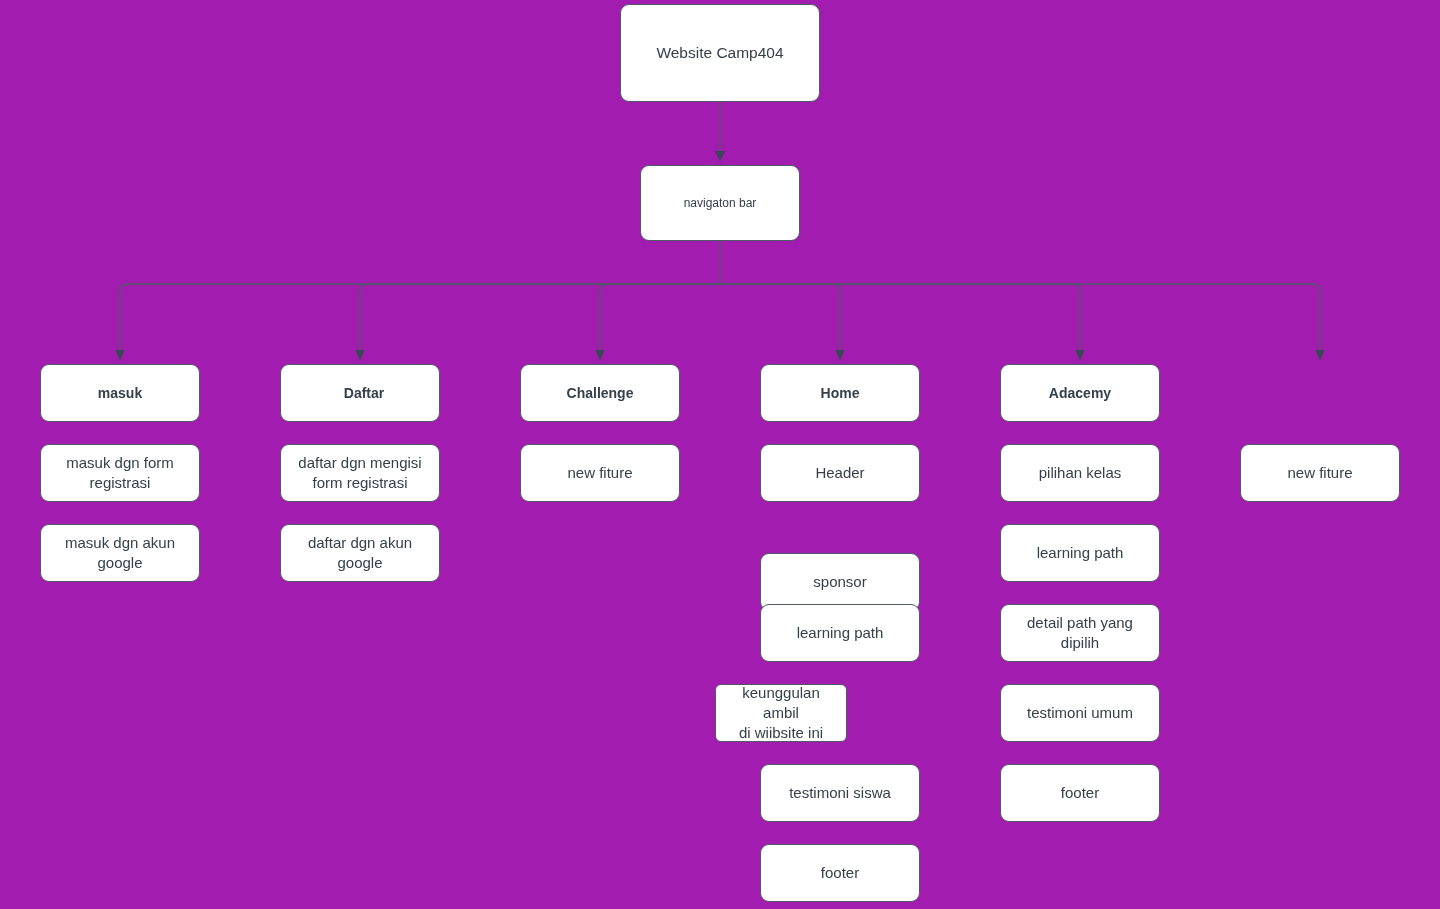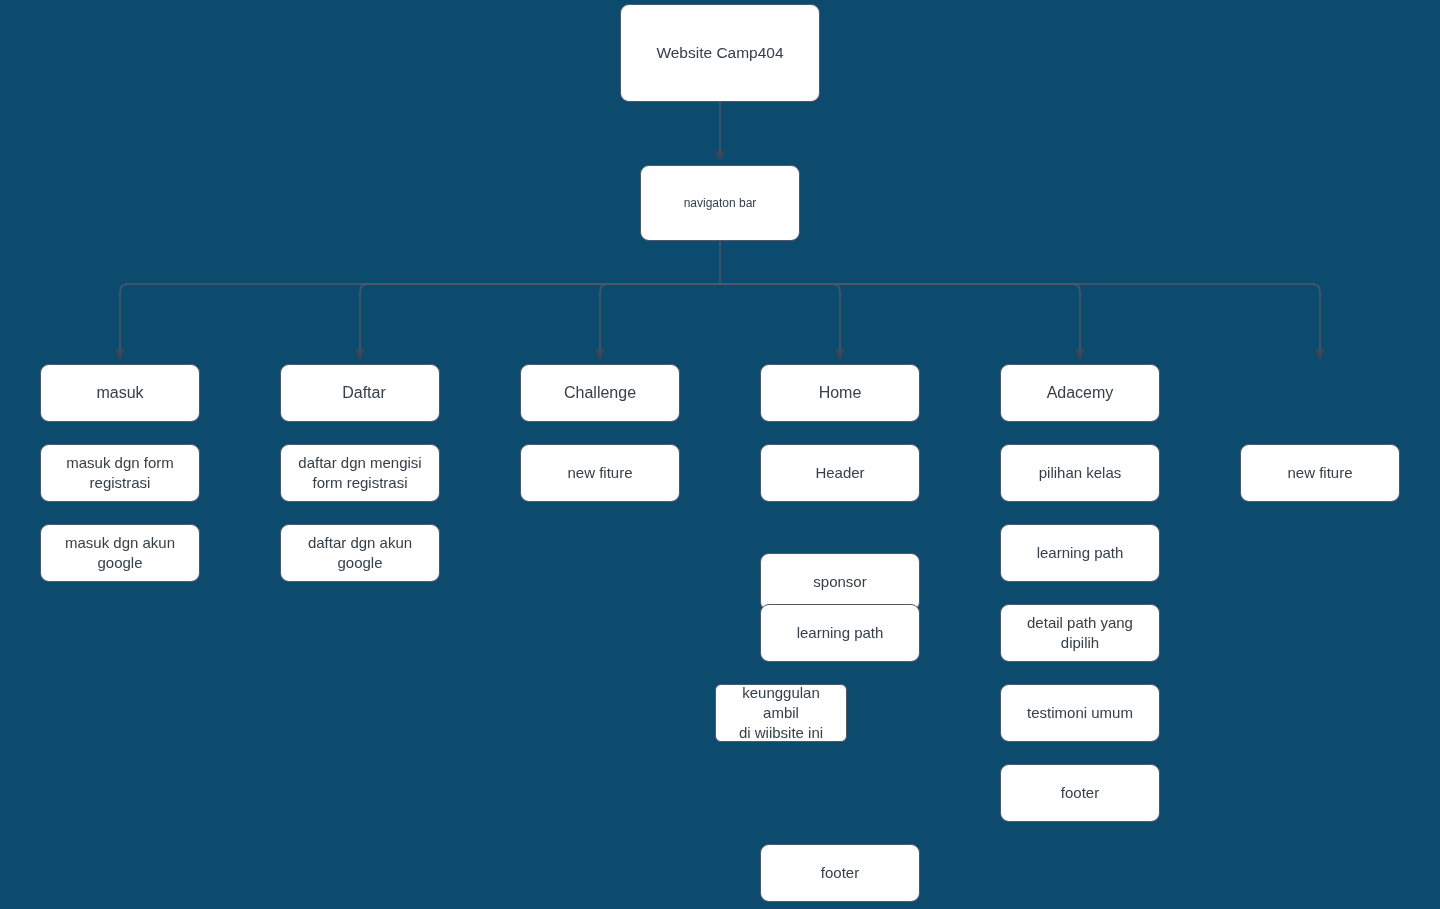--- a/index.html
+++ b/index.html
@@ -10,21 +10,21 @@
   }
   body {
     font-family: "Liberation Sans", "DejaVu Sans", sans-serif;
     color: #36404a;
     -webkit-font-smoothing: antialiased;
   }
   #canvas {
     position: relative;
     width: 1440px;
     height: 909px;
-    background: #0c4a6e;
+    background: #a21caf;
     overflow: hidden;
   }
   #edges {
     position: absolute;
     left: 0;
     top: 0;
     width: 1440px;
     height: 909px;
     pointer-events: none;
   }
@@ -42,21 +42,21 @@
     font-size: 15px;
     line-height: 20px;
     color: #36404a;
   }
   .node-label {
     display: block;
     white-space: pre-line;
   }
   .node.root    { font-size: 15.5px; }
   .node.navbar  { font-size: 12px; }
-  .node.section { font-size: 16px; }
+  .node.section { font-size: 14px; font-weight: bold; }
   .node.leaf    { font-size: 15px; }
 </style>
 </head>
 <body>
 
 <div id="canvas">
 
   <svg id="edges" viewBox="0 0 1440 909" width="1440" height="909" xmlns="http://www.w3.org/2000/svg">
     <defs>
       <marker id="arrowhead" markerWidth="11" markerHeight="13" refX="1.2" refY="5" orient="auto" markerUnits="userSpaceOnUse">
@@ -124,20 +124,23 @@
   <div class="node leaf" style="left:760px; top:524px; width:160px; height:58px;margin-top:29px;">
     <span class="node-label">sponsor</span>
   </div>
   <div class="node leaf" style="left:760px; top:604px; width:160px; height:58px;">
     <span class="node-label">learning path</span>
   </div>
   <div class="node leaf" style="left:715px; top:684px; width:132px; height:58px;border-radius:6px;">
     <span class="node-label">keunggulan ambil
 di wiibsite ini</span>
   </div>
+  <div class="node leaf" style="left:760px; top:764px; width:160px; height:58px;">
+    <span class="node-label">testimoni siswa</span>
+  </div>
   <div class="node leaf" style="left:760px; top:844px; width:160px; height:58px;">
     <span class="node-label">footer</span>
   </div>
 
   <div class="node section" style="left:1000px; top:364px; width:160px; height:58px;">
     <span class="node-label">Adacemy</span>
   </div>
   <div class="node leaf" style="left:1000px; top:444px; width:160px; height:58px;">
     <span class="node-label">pilihan kelas</span>
   </div>

